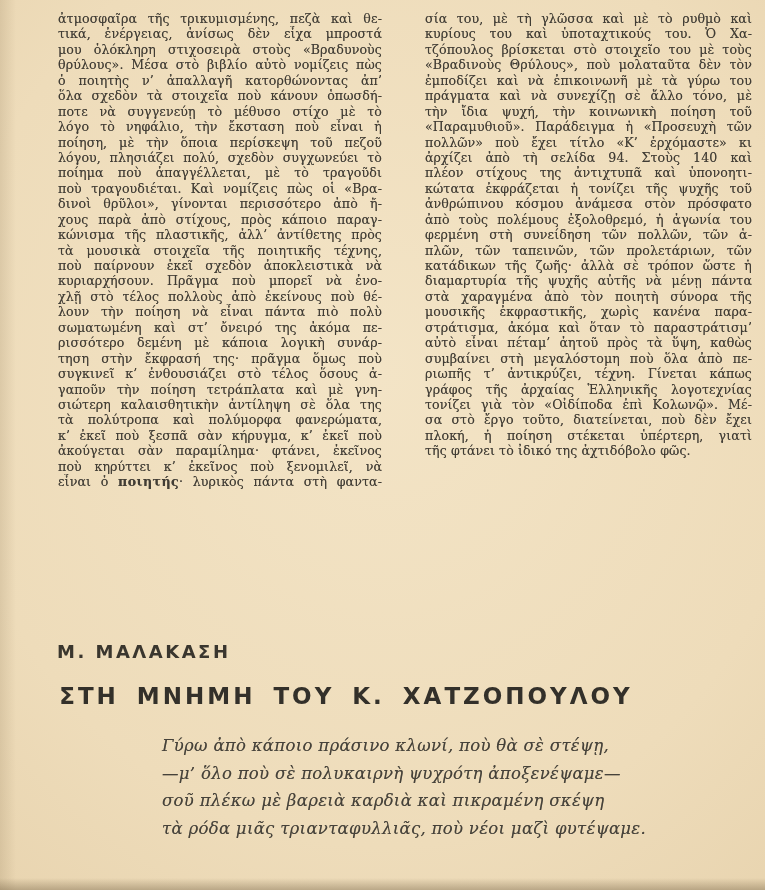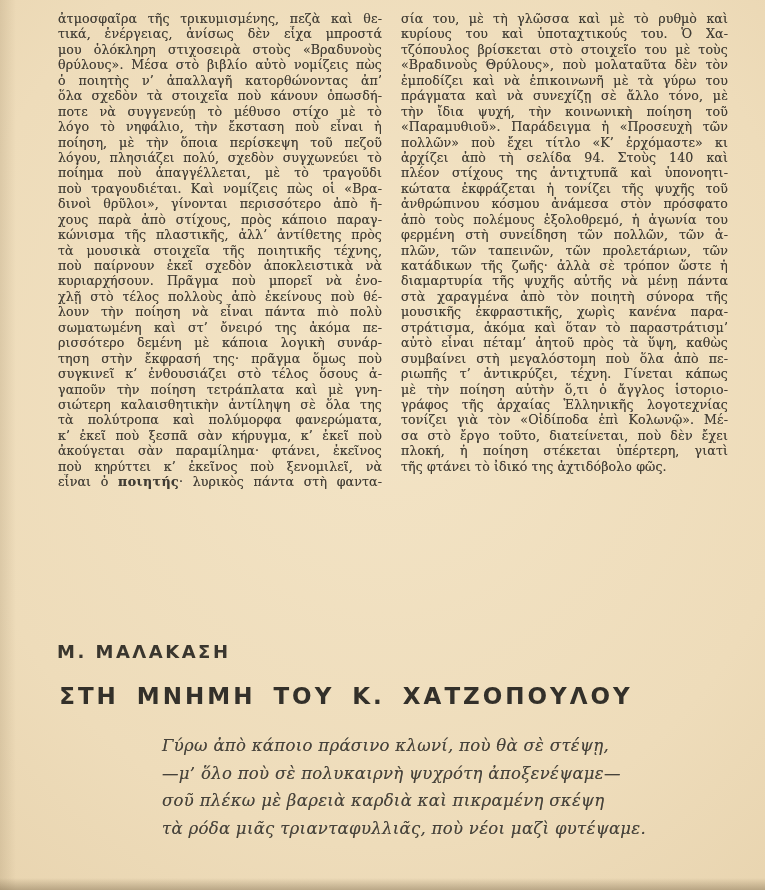--- a/index.html
+++ b/index.html
@@ -27,21 +27,21 @@
   }
   .page { position: absolute; inset: 0; }
 
   
   .columns {
     position: absolute; left: 58px; top: 11px;
     display: flex; gap: 19px;
   }
   .col { display: block; }
   .col-left  { width: 324px; }
-  .col-right { width: 327px; }
+  .col-right { width: 327px; margin-left: 24px; }
   .line {
     font-family: "DejaVu Serif", serif;
     font-size: 12.6px;
     line-height: 15.45px;
     height: 15.45px;
     overflow: hidden;
     white-space: normal;
     text-align: justify;
     text-align-last: justify;
     color: #413d35;
@@ -136,21 +136,20 @@
         <div class="line">φερμένη στὴ συνείδηση τῶν πολλῶν, τῶν ἁ-</div>
         <div class="line">πλῶν, τῶν ταπεινῶν, τῶν προλετάριων, τῶν</div>
         <div class="line">κατάδικων τῆς ζωῆς· ἀλλὰ σὲ τρόπον ὥστε ἡ</div>
         <div class="line">διαμαρτυρία τῆς ψυχῆς αὐτῆς νὰ μένῃ πάντα</div>
         <div class="line">στὰ χαραγμένα ἀπὸ τὸν ποιητὴ σύνορα τῆς</div>
         <div class="line">μουσικῆς ἐκφραστικῆς, χωρὶς κανένα παρα-</div>
         <div class="line">στράτισμα, ἀκόμα καὶ ὅταν τὸ παραστράτισμ’</div>
         <div class="line">αὐτὸ εἶναι πέταμ’ ἀητοῦ πρὸς τὰ ὕψη, καθὼς</div>
         <div class="line">συμβαίνει στὴ μεγαλόστομη ποὺ ὅλα ἀπὸ πε-</div>
         <div class="line">ριωπῆς τ’ ἀντικρύζει, τέχνη. Γίνεται κάπως</div>
-        <div class="line">μὲ τὴν ποίηση αὐτὴν ὅ,τι ὁ ἄγγλος ἱστοριο-</div>
         <div class="line">γράφος τῆς ἀρχαίας Ἑλληνικῆς λογοτεχνίας</div>
         <div class="line">τονίζει γιὰ τὸν «Οἰδίποδα ἐπὶ Κολωνῷ». Μέ-</div>
         <div class="line">σα στὸ ἔργο τοῦτο, διατείνεται, ποὺ δὲν ἔχει</div>
         <div class="line">πλοκή, ἡ ποίηση στέκεται ὑπέρτερη, γιατὶ</div>
         <div class="line">τῆς φτάνει τὸ ἰδικό της ἀχτιδόβολο φῶς.</div>
       </div>
   </div>
 
   <div class="author">Μ. ΜΑΛΑΚΑΣΗ</div>
 

